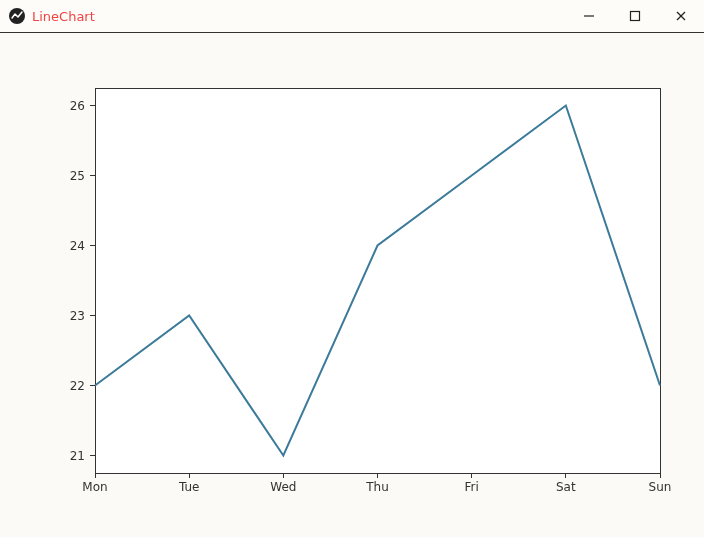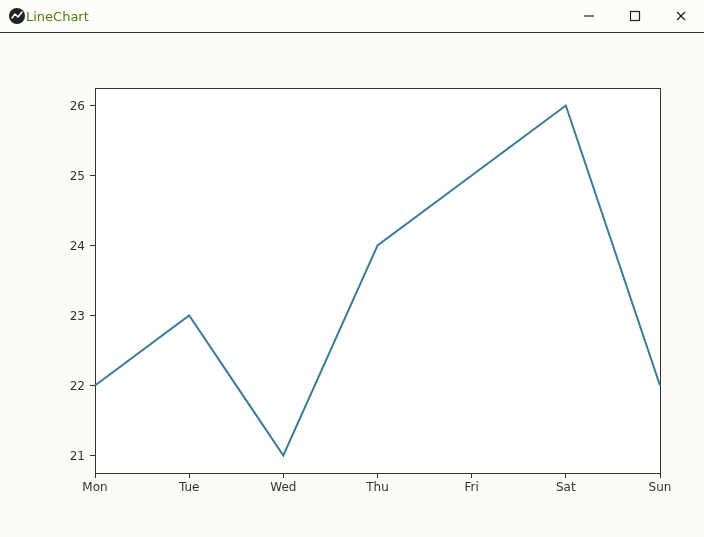--- a/index.html
+++ b/index.html
@@ -27,22 +27,23 @@
   }
   .titlebar .icon {
     width: 18px;
     height: 18px;
     margin-left: 8px;
     display: inline-flex;
     align-items: center;
     justify-content: center;
   }
   .titlebar .title {
+    margin-left: 6px;
     font-size: 13px;
-    color: #4d7c0f;
+    color: #ef4444;
   }
   .titlebar .controls {
     margin-left: auto;
     display: flex;
     height: 100%;
   }
   .titlebar .ctrl {
     width: 46px;
     display: flex;
     align-items: center;

